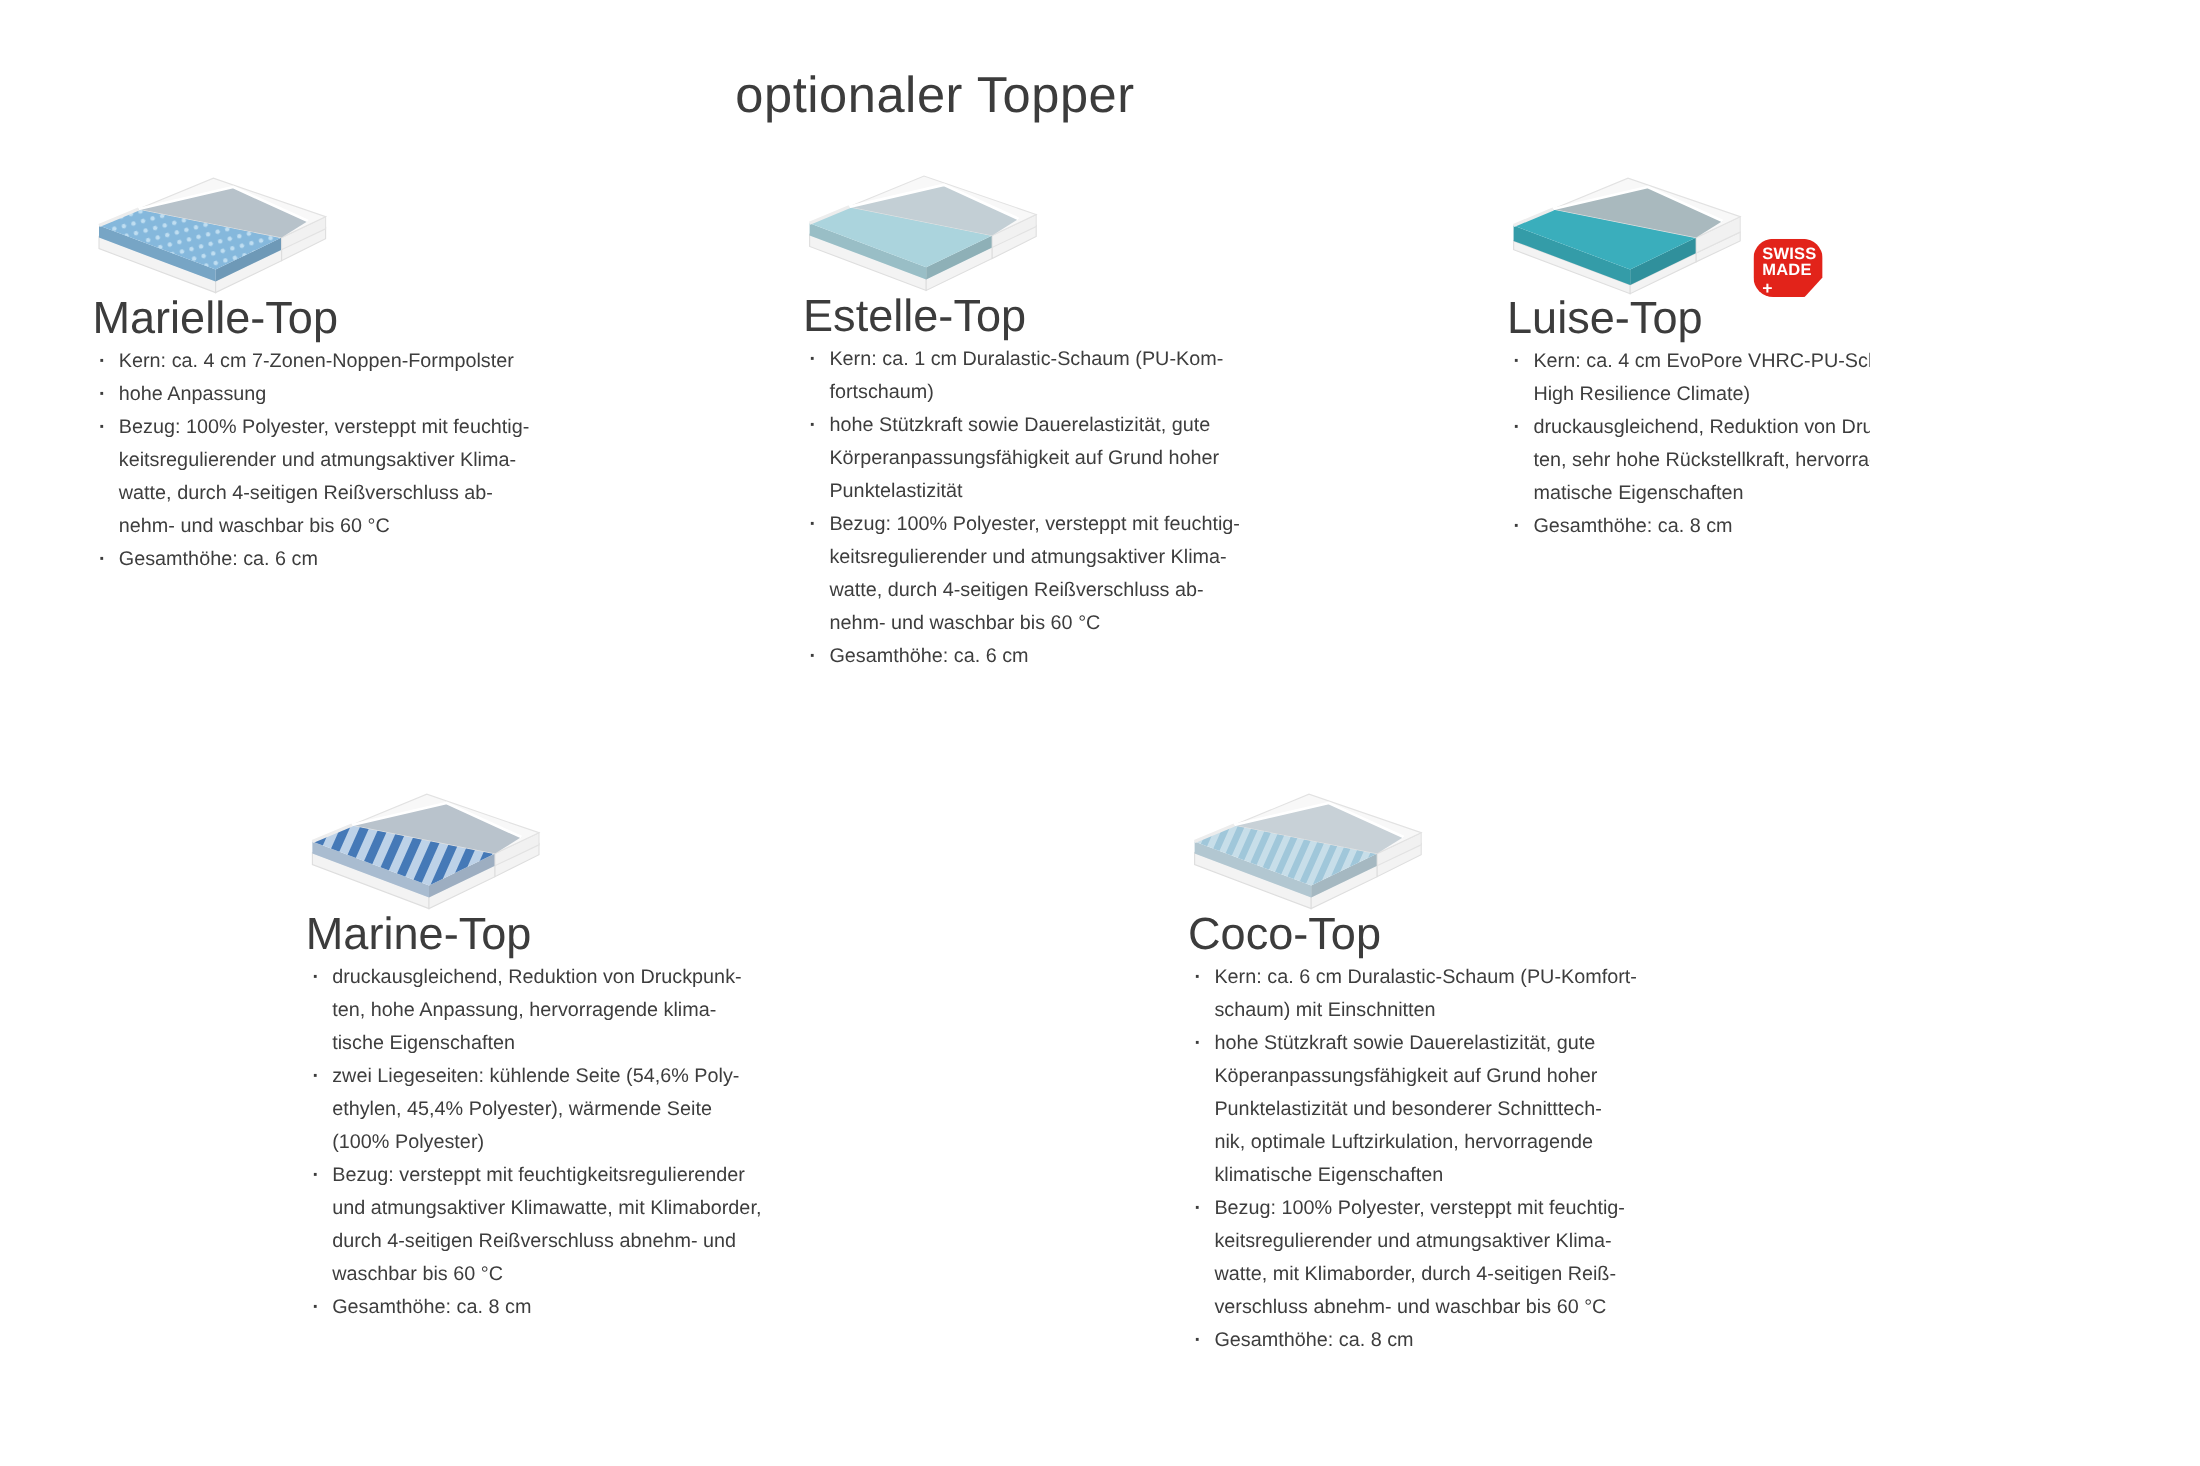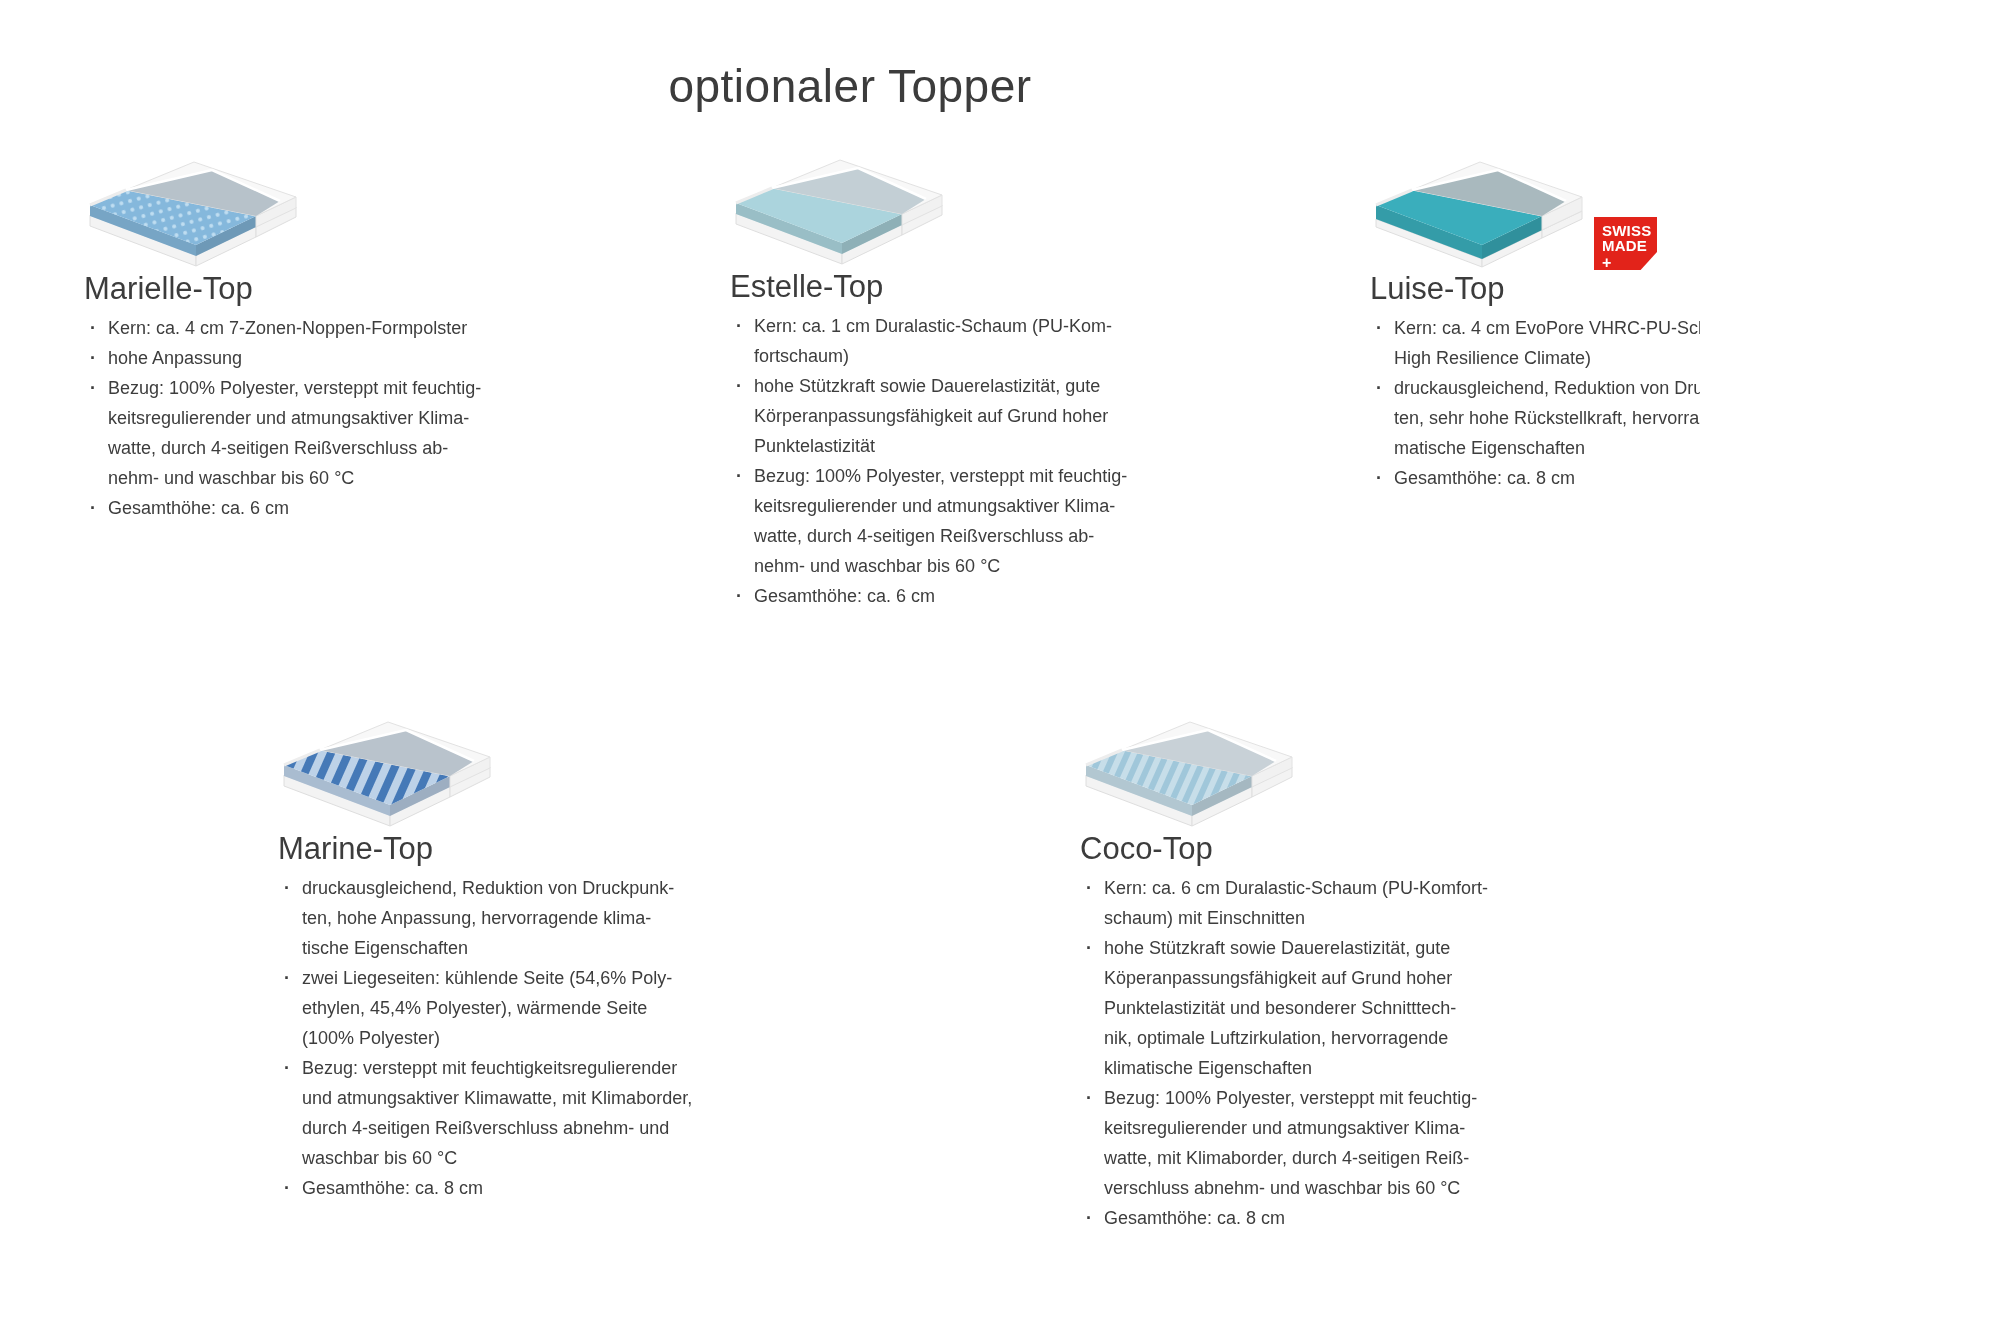--- a/index.html
+++ b/index.html
@@ -2,21 +2,21 @@
 <html lang="de"><head>
 <meta charset="utf-8">
 <style>
   html,body{margin:0;padding:0;background:#ffffff;}
   #page{position:relative;width:1700px;height:1333px;background:#ffffff;overflow:hidden;
         font-family:"Liberation Sans","DejaVu Sans",sans-serif;color:#3d3d3d;}
   h1.page-title{position:absolute;left:0;right:0;top:58px;margin:0;text-align:center;
         font-size:46px;line-height:56px;font-weight:300;color:#3c3c3c;letter-spacing:0.5px;}
   .card{position:absolute;}
   .img{width:216px;height:124px;}
-  .pname{margin:2px 0 6px 0;font-size:31px;line-height:36px;font-weight:400;color:#3c3c3c;}
+  .pname{margin:2px 0 6px 0;font-size:41px;line-height:36px;font-weight:400;color:#3c3c3c;}
   .bullets{margin:0;}
   .bullet{position:relative;padding-left:24px;font-size:18px;line-height:30px;font-weight:300;
         white-space:pre-line;color:#3d3d3d;}
   .bullet::before{content:"\00B7";position:absolute;left:6px;top:0;font-weight:700;color:#3d3d3d;}
   
   .cover{fill:#f8f8f8;stroke:#e2e2e2;stroke-width:1;}
   .coverside{fill:#f1f1f1;stroke:#e2e2e2;stroke-width:1;}
   .base{fill:#f3f3f3;stroke:#dedede;stroke-width:1;}
   .shade1{fill:#000;opacity:0.10;}
   .shade2{fill:#000;opacity:0.17;}
@@ -116,21 +116,21 @@
         <polygon points="112,100 172,71 172,85 112,114" style="fill: rgb(58, 174, 188);"></polygon>
         <polygon class="shade2" points="112,100 172,71 172,85 112,114"></polygon>
         <polygon class="coverside" points="172,71 212,52 212,66 172,85"></polygon>
         <polygon points="6,60 42,45 172,71 112,100" style="fill: rgb(58, 174, 188);"></polygon>
         <polygon class="cover" points="42,45 110,17 212,52 172,71"></polygon>
         <polygon points="42,45 128,25 196,56 172,71" style="fill: rgb(169, 185, 190);"></polygon>
         <polyline class="rim" points="42,45 128,25 196,56"></polyline>
         <line class="edge" x1="6" y1="60" x2="42" y2="45"></line>
       </svg>
     </div>
-    <div class="swiss-badge" style="background-color: rgb(226, 35, 26);">
+    <div class="swiss-badge" style="background-color: rgb(226, 35, 26); border-radius: 18px;">
       <span>SWISS</span>
       <span>MADE</span>
       <span class="plus">+</span>
     </div>
     <h2 class="pname">Luise-Top</h2>
     <div class="bullets">
       <div class="bullet">Kern: ca. 4 cm EvoPore VHRC-PU-Schaum (Very
 High Resilience Climate)</div>
       <div class="bullet">druckausgleichend, Reduktion von Druckpunk-
 ten, sehr hohe Rückstellkraft, hervorragende kli-

